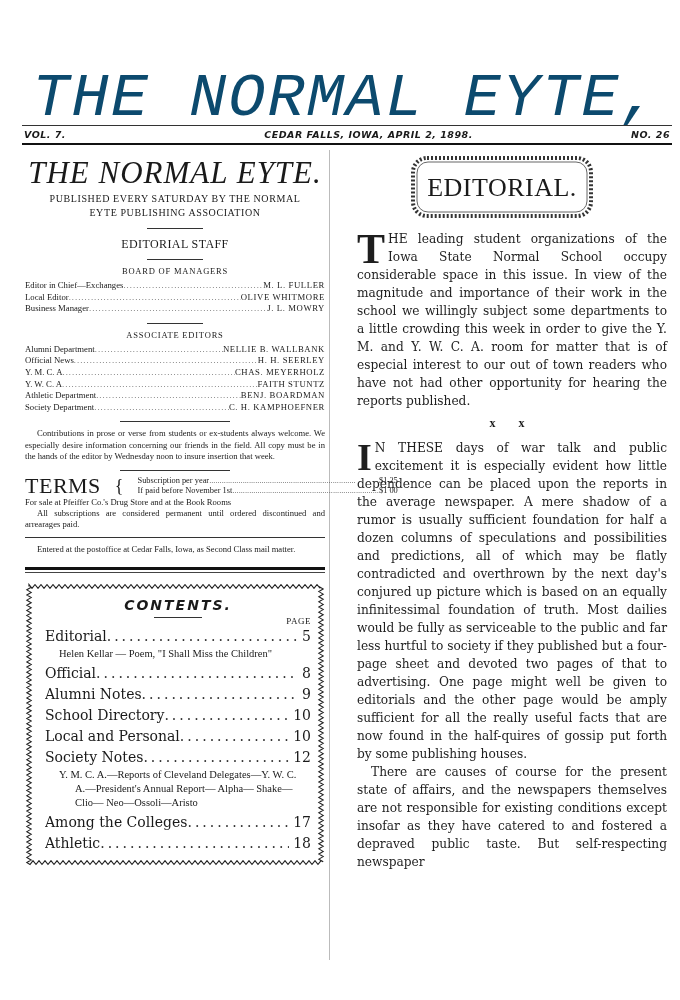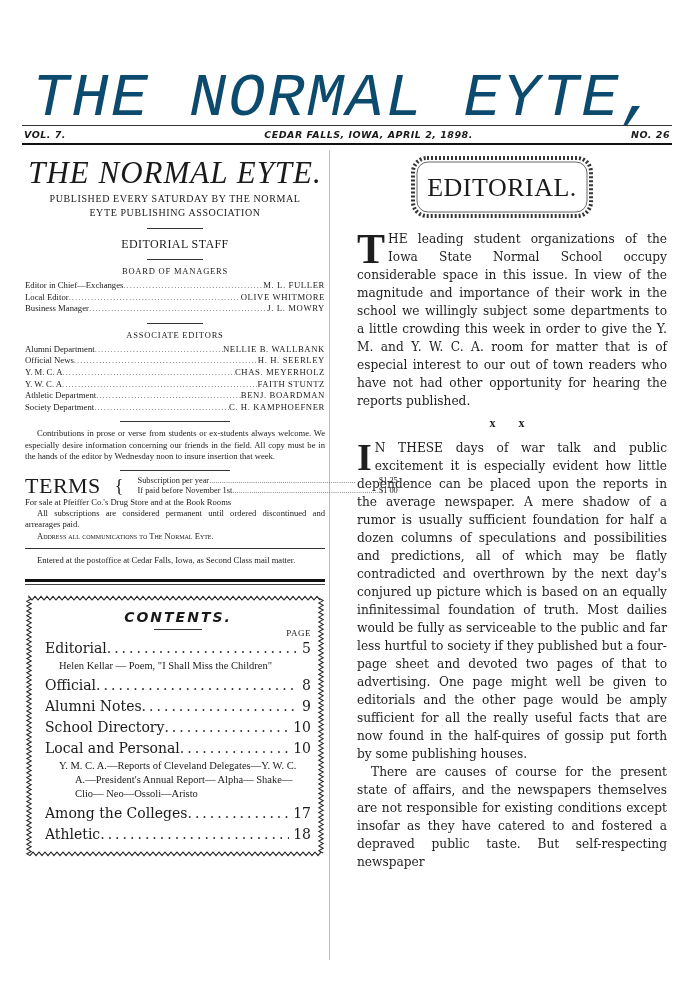--- a/index.html
+++ b/index.html
@@ -170,21 +170,20 @@
         </div>
       <div class="terms-line">
           <span>If paid before November 1st</span>
           <span class="dots"></span>
           <span>$1 00</span>
         </div>
     </div>
   </div>
   <p class="small-para">For sale at Pfeiffer Co.'s Drug Store and at the Book Rooms</p>
   <p class="small-para indent">All subscriptions are considered permanent until ordered discontinued and arrearages paid.</p>
-  <p class="small-para indent" style="font-variant: small-caps;">Address all communications to The Normal Eyte.</p>
   <div class="full-rule"></div>
   <p class="small-para indent">Entered at the postoffice at Cedar Falls, Iowa, as Second Class mail matter.</p>
   <div class="double-rule"></div>
   <div class="double-rule2"></div>
 
   <div class="contents-box">
     <svg class="border" viewBox="0 0 300 330" preserveAspectRatio="none">
       <path id="wav" fill="none" stroke="#222" stroke-width="1.2" d="M 4 4 L 4 1.7999999999999998 L 7 6.2 L 10 1.7999999999999998 L 13 6.2 L 16 1.7999999999999998 L 19 6.2 L 22 1.7999999999999998 L 25 6.2 L 28 1.7999999999999998 L 31 6.2 L 34 1.7999999999999998 L 37 6.2 L 40 1.7999999999999998 L 43 6.2 L 46 1.7999999999999998 L 49 6.2 L 52 1.7999999999999998 L 55 6.2 L 58 1.7999999999999998 L 61 6.2 L 64 1.7999999999999998 L 67 6.2 L 70 1.7999999999999998 L 73 6.2 L 76 1.7999999999999998 L 79 6.2 L 82 1.7999999999999998 L 85 6.2 L 88 1.7999999999999998 L 91 6.2 L 94 1.7999999999999998 L 97 6.2 L 100 1.7999999999999998 L 103 6.2 L 106 1.7999999999999998 L 109 6.2 L 112 1.7999999999999998 L 115 6.2 L 118 1.7999999999999998 L 121 6.2 L 124 1.7999999999999998 L 127 6.2 L 130 1.7999999999999998 L 133 6.2 L 136 1.7999999999999998 L 139 6.2 L 142 1.7999999999999998 L 145 6.2 L 148 1.7999999999999998 L 151 6.2 L 154 1.7999999999999998 L 157 6.2 L 160 1.7999999999999998 L 163 6.2 L 166 1.7999999999999998 L 169 6.2 L 172 1.7999999999999998 L 175 6.2 L 178 1.7999999999999998 L 181 6.2 L 184 1.7999999999999998 L 187 6.2 L 190 1.7999999999999998 L 193 6.2 L 196 1.7999999999999998 L 199 6.2 L 202 1.7999999999999998 L 205 6.2 L 208 1.7999999999999998 L 211 6.2 L 214 1.7999999999999998 L 217 6.2 L 220 1.7999999999999998 L 223 6.2 L 226 1.7999999999999998 L 229 6.2 L 232 1.7999999999999998 L 235 6.2 L 238 1.7999999999999998 L 241 6.2 L 244 1.7999999999999998 L 247 6.2 L 250 1.7999999999999998 L 253 6.2 L 256 1.7999999999999998 L 259 6.2 L 262 1.7999999999999998 L 265 6.2 L 268 1.7999999999999998 L 271 6.2 L 274 1.7999999999999998 L 277 6.2 L 280 1.7999999999999998 L 283 6.2 L 286 1.7999999999999998 L 289 6.2 L 292 1.7999999999999998 L 295 6.2 L 293.8 4 L 298.2 7 L 293.8 10 L 298.2 13 L 293.8 16 L 298.2 19 L 293.8 22 L 298.2 25 L 293.8 28 L 298.2 31 L 293.8 34 L 298.2 37 L 293.8 40 L 298.2 43 L 293.8 46 L 298.2 49 L 293.8 52 L 298.2 55 L 293.8 58 L 298.2 61 L 293.8 64 L 298.2 67 L 293.8 70 L 298.2 73 L 293.8 76 L 298.2 79 L 293.8 82 L 298.2 85 L 293.8 88 L 298.2 91 L 293.8 94 L 298.2 97 L 293.8 100 L 298.2 103 L 293.8 106 L 298.2 109 L 293.8 112 L 298.2 115 L 293.8 118 L 298.2 121 L 293.8 124 L 298.2 127 L 293.8 130 L 298.2 133 L 293.8 136 L 298.2 139 L 293.8 142 L 298.2 145 L 293.8 148 L 298.2 151 L 293.8 154 L 298.2 157 L 293.8 160 L 298.2 163 L 293.8 166 L 298.2 169 L 293.8 172 L 298.2 175 L 293.8 178 L 298.2 181 L 293.8 184 L 298.2 187 L 293.8 190 L 298.2 193 L 293.8 196 L 298.2 199 L 293.8 202 L 298.2 205 L 293.8 208 L 298.2 211 L 293.8 214 L 298.2 217 L 293.8 220 L 298.2 223 L 293.8 226 L 298.2 229 L 293.8 232 L 298.2 235 L 293.8 238 L 298.2 241 L 293.8 244 L 298.2 247 L 293.8 250 L 298.2 253 L 293.8 256 L 298.2 259 L 293.8 262 L 298.2 265 L 293.8 268 L 298.2 271 L 293.8 274 L 298.2 277 L 293.8 280 L 298.2 283 L 293.8 286 L 298.2 289 L 293.8 292 L 298.2 295 L 293.8 298 L 298.2 301 L 293.8 304 L 298.2 307 L 293.8 310 L 298.2 313 L 293.8 316 L 298.2 319 L 293.8 322 L 298.2 325 L 296 323.8 L 293 328.2 L 290 323.8 L 287 328.2 L 284 323.8 L 281 328.2 L 278 323.8 L 275 328.2 L 272 323.8 L 269 328.2 L 266 323.8 L 263 328.2 L 260 323.8 L 257 328.2 L 254 323.8 L 251 328.2 L 248 323.8 L 245 328.2 L 242 323.8 L 239 328.2 L 236 323.8 L 233 328.2 L 230 323.8 L 227 328.2 L 224 323.8 L 221 328.2 L 218 323.8 L 215 328.2 L 212 323.8 L 209 328.2 L 206 323.8 L 203 328.2 L 200 323.8 L 197 328.2 L 194 323.8 L 191 328.2 L 188 323.8 L 185 328.2 L 182 323.8 L 179 328.2 L 176 323.8 L 173 328.2 L 170 323.8 L 167 328.2 L 164 323.8 L 161 328.2 L 158 323.8 L 155 328.2 L 152 323.8 L 149 328.2 L 146 323.8 L 143 328.2 L 140 323.8 L 137 328.2 L 134 323.8 L 131 328.2 L 128 323.8 L 125 328.2 L 122 323.8 L 119 328.2 L 116 323.8 L 113 328.2 L 110 323.8 L 107 328.2 L 104 323.8 L 101 328.2 L 98 323.8 L 95 328.2 L 92 323.8 L 89 328.2 L 86 323.8 L 83 328.2 L 80 323.8 L 77 328.2 L 74 323.8 L 71 328.2 L 68 323.8 L 65 328.2 L 62 323.8 L 59 328.2 L 56 323.8 L 53 328.2 L 50 323.8 L 47 328.2 L 44 323.8 L 41 328.2 L 38 323.8 L 35 328.2 L 32 323.8 L 29 328.2 L 26 323.8 L 23 328.2 L 20 323.8 L 17 328.2 L 14 323.8 L 11 328.2 L 8 323.8 L 5 328.2 L 1.7999999999999998 326 L 6.2 323 L 1.7999999999999998 320 L 6.2 317 L 1.7999999999999998 314 L 6.2 311 L 1.7999999999999998 308 L 6.2 305 L 1.7999999999999998 302 L 6.2 299 L 1.7999999999999998 296 L 6.2 293 L 1.7999999999999998 290 L 6.2 287 L 1.7999999999999998 284 L 6.2 281 L 1.7999999999999998 278 L 6.2 275 L 1.7999999999999998 272 L 6.2 269 L 1.7999999999999998 266 L 6.2 263 L 1.7999999999999998 260 L 6.2 257 L 1.7999999999999998 254 L 6.2 251 L 1.7999999999999998 248 L 6.2 245 L 1.7999999999999998 242 L 6.2 239 L 1.7999999999999998 236 L 6.2 233 L 1.7999999999999998 230 L 6.2 227 L 1.7999999999999998 224 L 6.2 221 L 1.7999999999999998 218 L 6.2 215 L 1.7999999999999998 212 L 6.2 209 L 1.7999999999999998 206 L 6.2 203 L 1.7999999999999998 200 L 6.2 197 L 1.7999999999999998 194 L 6.2 191 L 1.7999999999999998 188 L 6.2 185 L 1.7999999999999998 182 L 6.2 179 L 1.7999999999999998 176 L 6.2 173 L 1.7999999999999998 170 L 6.2 167 L 1.7999999999999998 164 L 6.2 161 L 1.7999999999999998 158 L 6.2 155 L 1.7999999999999998 152 L 6.2 149 L 1.7999999999999998 146 L 6.2 143 L 1.7999999999999998 140 L 6.2 137 L 1.7999999999999998 134 L 6.2 131 L 1.7999999999999998 128 L 6.2 125 L 1.7999999999999998 122 L 6.2 119 L 1.7999999999999998 116 L 6.2 113 L 1.7999999999999998 110 L 6.2 107 L 1.7999999999999998 104 L 6.2 101 L 1.7999999999999998 98 L 6.2 95 L 1.7999999999999998 92 L 6.2 89 L 1.7999999999999998 86 L 6.2 83 L 1.7999999999999998 80 L 6.2 77 L 1.7999999999999998 74 L 6.2 71 L 1.7999999999999998 68 L 6.2 65 L 1.7999999999999998 62 L 6.2 59 L 1.7999999999999998 56 L 6.2 53 L 1.7999999999999998 50 L 6.2 47 L 1.7999999999999998 44 L 6.2 41 L 1.7999999999999998 38 L 6.2 35 L 1.7999999999999998 32 L 6.2 29 L 1.7999999999999998 26 L 6.2 23 L 1.7999999999999998 20 L 6.2 17 L 1.7999999999999998 14 L 6.2 11 L 1.7999999999999998 8 L 6.2 5"></path>
     </svg>
     <div class="contents-title">CONTENTS.</div>
@@ -210,20 +209,25 @@
     <div class="toc-row">
         <span>School Directory</span>
         <span class="dots"></span>
         <span class="pg">10</span>
       </div>
     <div class="toc-row">
         <span>Local and Personal</span>
         <span class="dots"></span>
         <span class="pg">10</span>
       </div>
+    <div class="toc-row">
+        <span>Society Notes</span>
+        <span class="dots"></span>
+        <span class="pg">12</span>
+      </div>
     <div class="toc-sub">Y. M. C. A.—Reports of Cleveland Delegates—Y. W. C. A.—President's Annual Report— Alpha— Shake— Clio— Neo—Ossoli—Aristo</div>
     <div class="toc-row">
         <span>Among the Colleges</span>
         <span class="dots"></span>
         <span class="pg">17</span>
       </div>
     <div class="toc-row">
         <span>Athletic</span>
         <span class="dots"></span>
         <span class="pg">18</span>

